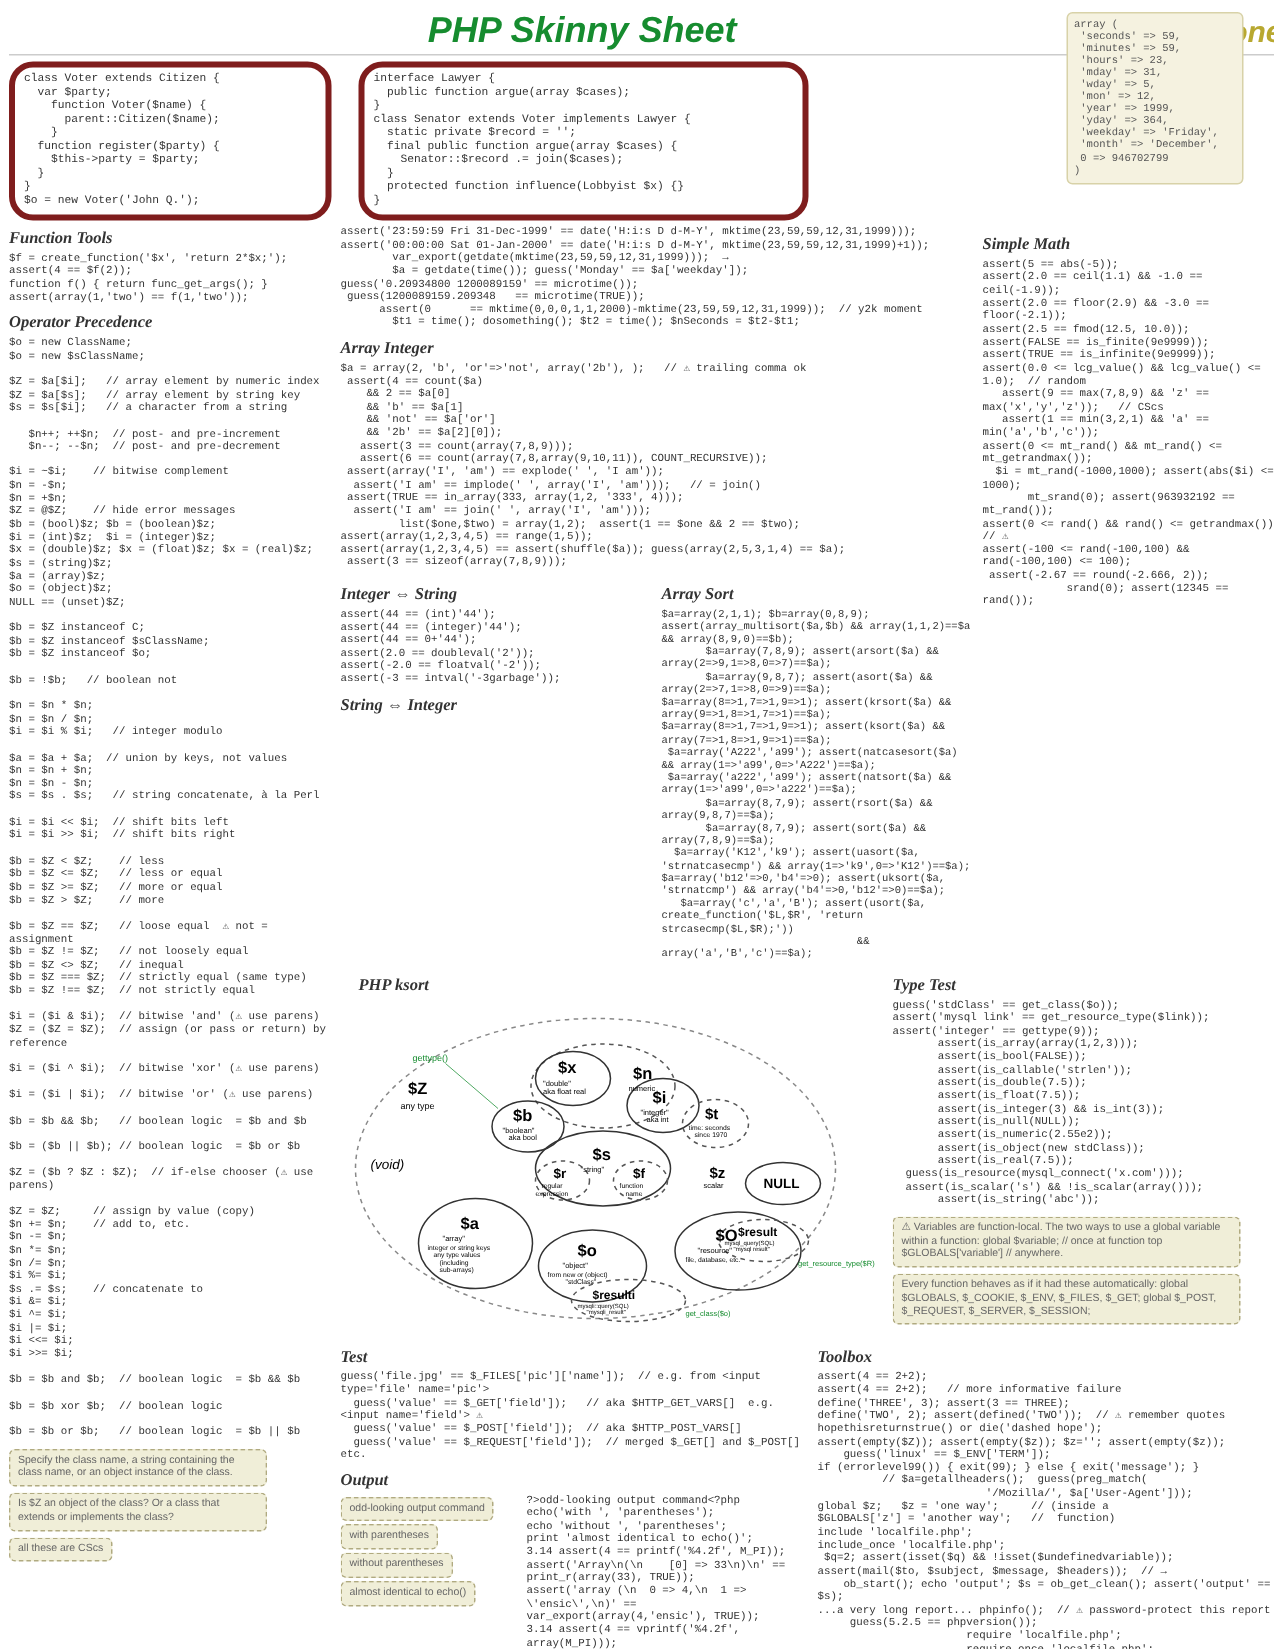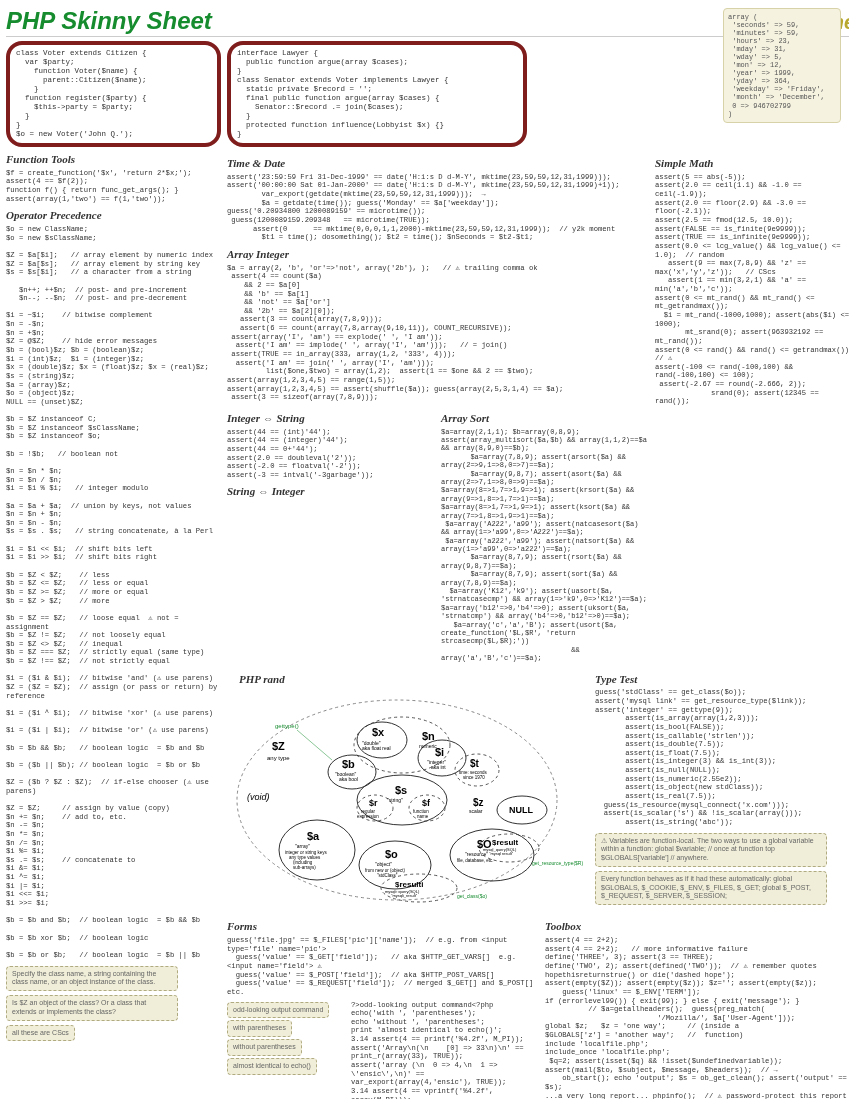--- a/index.html
+++ b/index.html
@@ -17,31 +17,32 @@
     align-items: baseline;
     border-bottom: 1px solid #ccc;
     margin-bottom: 4px;
   }
   .title {
     font-size: 24px;
     font-style: italic;
     font-weight: bold;
     color: #168c2f;
     flex: 1;
+    text-align: center;
   }
   .brand {
     font-size: 20px;
     font-style: italic;
     font-weight: bold;
     color: #9a8a20;
   }
   .brand-bone { color: #b8a830; }
   .sidebox {
     position: absolute;
-    right: 8px;
+    right: 20px;
     top: 8px;
     width: 108px;
     background: #f5f2e0;
     border: 1px solid #d8d2a8;
     border-radius: 4px;
     padding: 4px;
     font-family: "Courier New", monospace;
     font-size: 7px;
     color: #555;
     white-space: pre;
@@ -222,34 +223,33 @@
 
 $b = $b xor $b;  // boolean logic
 
 $b = $b or $b;   // boolean logic  = $b || $b</div>
     <div class="note">Specify the class name, a string containing the class name, or an object instance of the class.</div>
     <div class="note">Is $Z an object of the class? Or a class that extends or implements the class?</div>
     <div class="note small">all these are CScs</div>
   </div>
 
   <div class="col col2">
-    <div class="codebox" style="margin-left:0;width:280px">interface Lawyer {
+    <div class="codebox" style="margin-left:12px;width:280px">interface Lawyer {
   public function argue(array $cases);
 }
 class Senator extends Voter implements Lawyer {
   static private $record = '';
   final public function argue(array $cases) {
     Senator::$record .= join($cases);
   }
   protected function influence(Lobbyist $x) {}
 }</div>
 
     <div class="row2">
       <div class="halfcol">
-        <h3>Time &amp; Date</h3>
         <div class="block">assert('23:59:59 Fri 31-Dec-1999' == date('H:i:s D d-M-Y', mktime(23,59,59,12,31,1999)));
 assert('00:00:00 Sat 01-Jan-2000' == date('H:i:s D d-M-Y', mktime(23,59,59,12,31,1999)+1));
         var_export(getdate(mktime(23,59,59,12,31,1999)));  →
         $a = getdate(time()); guess('Monday' == $a['weekday']);
 guess('0.20934800 1200089159' == microtime());
  guess(1200089159.209348   == microtime(TRUE));
       assert(0      == mktime(0,0,0,1,1,2000)-mktime(23,59,59,12,31,1999));  // y2k moment
         $t1 = time(); dosomething(); $t2 = time(); $nSeconds = $t2-$t1;</div>
 
         <h3>Array Integer</h3>
@@ -315,21 +315,21 @@
        mt_srand(0); assert(963932192 == mt_rand());
 assert(0 &lt;= rand() &amp;&amp; rand() &lt;= getrandmax());   // ⚠
 assert(-100 &lt;= rand(-100,100) &amp;&amp; rand(-100,100) &lt;= 100);
  assert(-2.67 == round(-2.666, 2));
              srand(0); assert(12345 == rand());</div>
       </div>
     </div>
 
     <div class="row2">
       <div style="flex:0 0 360px">
-        <h3 style="text-align:left;margin-left:12px">PHP rand</h3>
+        <h3 style="text-align:left;margin-left:12px">PHP ksort</h3>
         <div class="diagram">
           <svg viewBox="0 0 360 220">
             <ellipse cx="170" cy="110" rx="160" ry="100" fill="none" stroke="#888" stroke-dasharray="3 3"></ellipse>
             <ellipse cx="175" cy="55" rx="48" ry="28" fill="none" stroke="#555" stroke-dasharray="3 3"></ellipse>
             <ellipse cx="155" cy="50" rx="25" ry="18" fill="none" stroke="#333"></ellipse>
             <ellipse cx="215" cy="68" rx="24" ry="18" fill="none" stroke="#333"></ellipse>
             <ellipse cx="125" cy="82" rx="24" ry="17" fill="none" stroke="#333"></ellipse>
             <ellipse cx="250" cy="80" rx="22" ry="16" fill="none" stroke="#555" stroke-dasharray="3 3"></ellipse>
             <ellipse cx="175" cy="110" rx="45" ry="25" fill="none" stroke="#333"></ellipse>
             <ellipse cx="148" cy="118" rx="18" ry="13" fill="none" stroke="#555" stroke-dasharray="3 3"></ellipse>
@@ -416,26 +416,27 @@
    global $variable;   // once at function top
    $GLOBALS['variable']   // anywhere.</div>
         <div class="note" style="max-width:220px">Every function behaves as if it had these automatically:
 global $GLOBALS, $_COOKIE, $_ENV, $_FILES, $_GET;
 global $_POST, $_REQUEST, $_SERVER, $_SESSION;</div>
       </div>
     </div>
 
     <div class="row2">
       <div class="halfcol">
-        <h3>Forms</h3>
+        <h3>Test</h3>
         <div class="block">guess('file.jpg' == $_FILES['pic']['name']);  // e.g. from &lt;input type='file' name='pic'&gt;
   guess('value' == $_GET['field']);   // aka $HTTP_GET_VARS[]  e.g.  &lt;input name='field'&gt; ⚠
   guess('value' == $_POST['field']);  // aka $HTTP_POST_VARS[]
   guess('value' == $_REQUEST['field']);  // merged $_GET[] and $_POST[] etc.</div>
 
+        <h3>Output</h3>
         <div style="display:flex;gap:4px">
           <div style="flex:0 0 120px">
             <div class="note small" style="text-align:right;margin:1px 0">odd-looking output command</div>
             <div class="note small" style="text-align:right;margin:1px 0">with parentheses</div>
             <div class="note small" style="text-align:right;margin:1px 0">without parentheses</div>
             <div class="note small" style="text-align:right;margin:1px 0">almost identical to echo()</div>
           </div>
           <div class="block" style="flex:1">?&gt;odd-looking output command&lt;?php
 echo('with ', 'parentheses');
 echo 'without ', 'parentheses';

